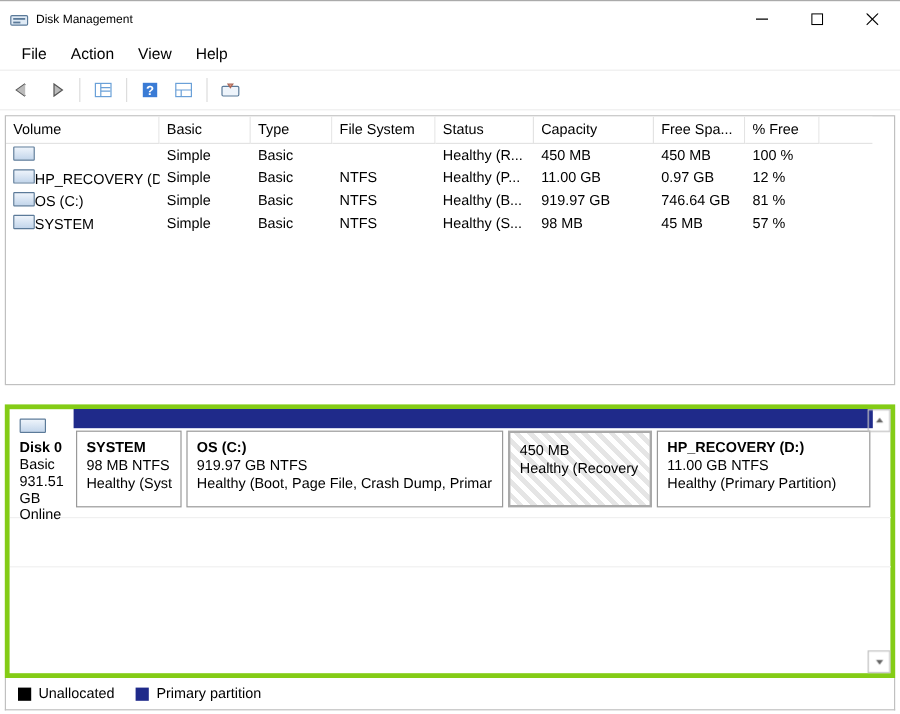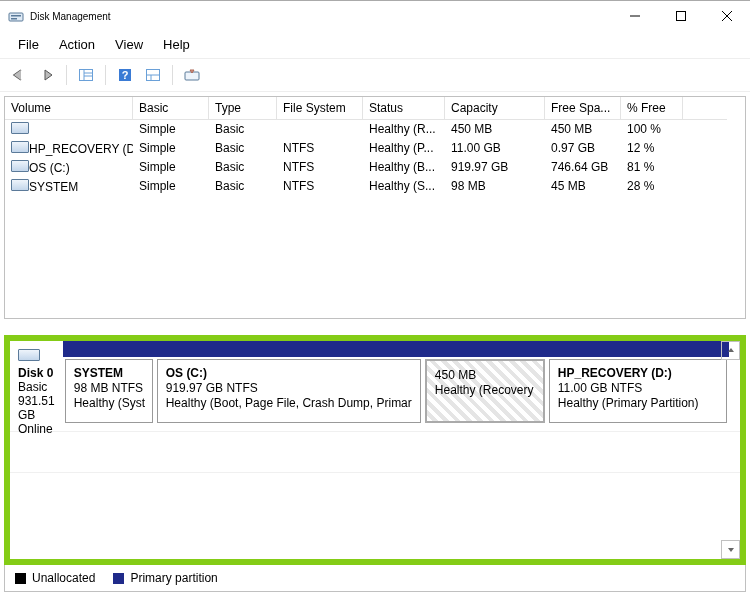--- a/index.html
+++ b/index.html
@@ -29,21 +29,21 @@
   .vh:last-child{border-right:none;}
   .vol-rows { }
   .vol-row { display:flex; }
   .vc { padding:2px 6px; font-size:12px; box-sizing:border-box; overflow:hidden; white-space:nowrap; text-overflow:clip; }
 
   
   .c1{width:128px;} .c2{width:76px;} .c3{width:68px;} .c4{width:86px;} .c5{width:82px;}
   .c6{width:100px;} .c7{width:76px;} .c8{width:62px;} .c9{width:44px;}
 
   
-  .disk-pane { border:6px solid #84cc16; margin:16px 4px 0 4px; height:222px; position:relative; display:flex; flex-direction:column; overflow:hidden;}
+  .disk-pane { border:4px solid #84cc16; margin:16px 4px 0 4px; height:222px; position:relative; display:flex; flex-direction:column; overflow:hidden;}
   .disk-inner { flex:1; overflow:auto; }
   .disk-row { display:flex; border-bottom:1px solid #f0f0f0; }
   .disk-label { width:104px; padding:8px 8px; display:flex; flex-direction:column; gap:0; }
   .disk-label .name { font-weight:bold; }
   .disk-parts-wrap{flex:1; display:flex; flex-direction:column;}
   .disk-stripe { height:16px; background:#1f2a8a; }
   .disk-parts { display:flex; flex:1; padding:2px 2px 8px 2px; gap:4px; }
   .part { border:1px solid #999; padding:6px 8px; display:flex; flex-direction:column; gap:1px; font-size:12px; overflow:hidden; white-space:nowrap; }
   .part .pname { font-weight:bold; }
   .part.recovery { border:2px solid #aaa; background:repeating-linear-gradient(45deg,#fff,#fff 4px,#e5e5e5 4px,#e5e5e5 8px); }
@@ -186,21 +186,21 @@
         <div class="vc c8">81 %</div>
       </div>
       <div class="vol-row">
         <div class="vc c1"><span class="icon-drive"></span><span>SYSTEM</span></div>
         <div class="vc c2">Simple</div>
         <div class="vc c3">Basic</div>
         <div class="vc c4">NTFS</div>
         <div class="vc c5">Healthy (S...</div>
         <div class="vc c6">98 MB</div>
         <div class="vc c7">45 MB</div>
-        <div class="vc c8">28 %</div>
+        <div class="vc c8">57 %</div>
       </div>
     </div>
   </div>
 
   <div class="disk-pane">
     <div class="scroll-up">
         <svg width="8" height="8">
           <path d="M4 2 L7 6 L1 6 Z" fill="#666"></path>
         </svg>
       </div>

